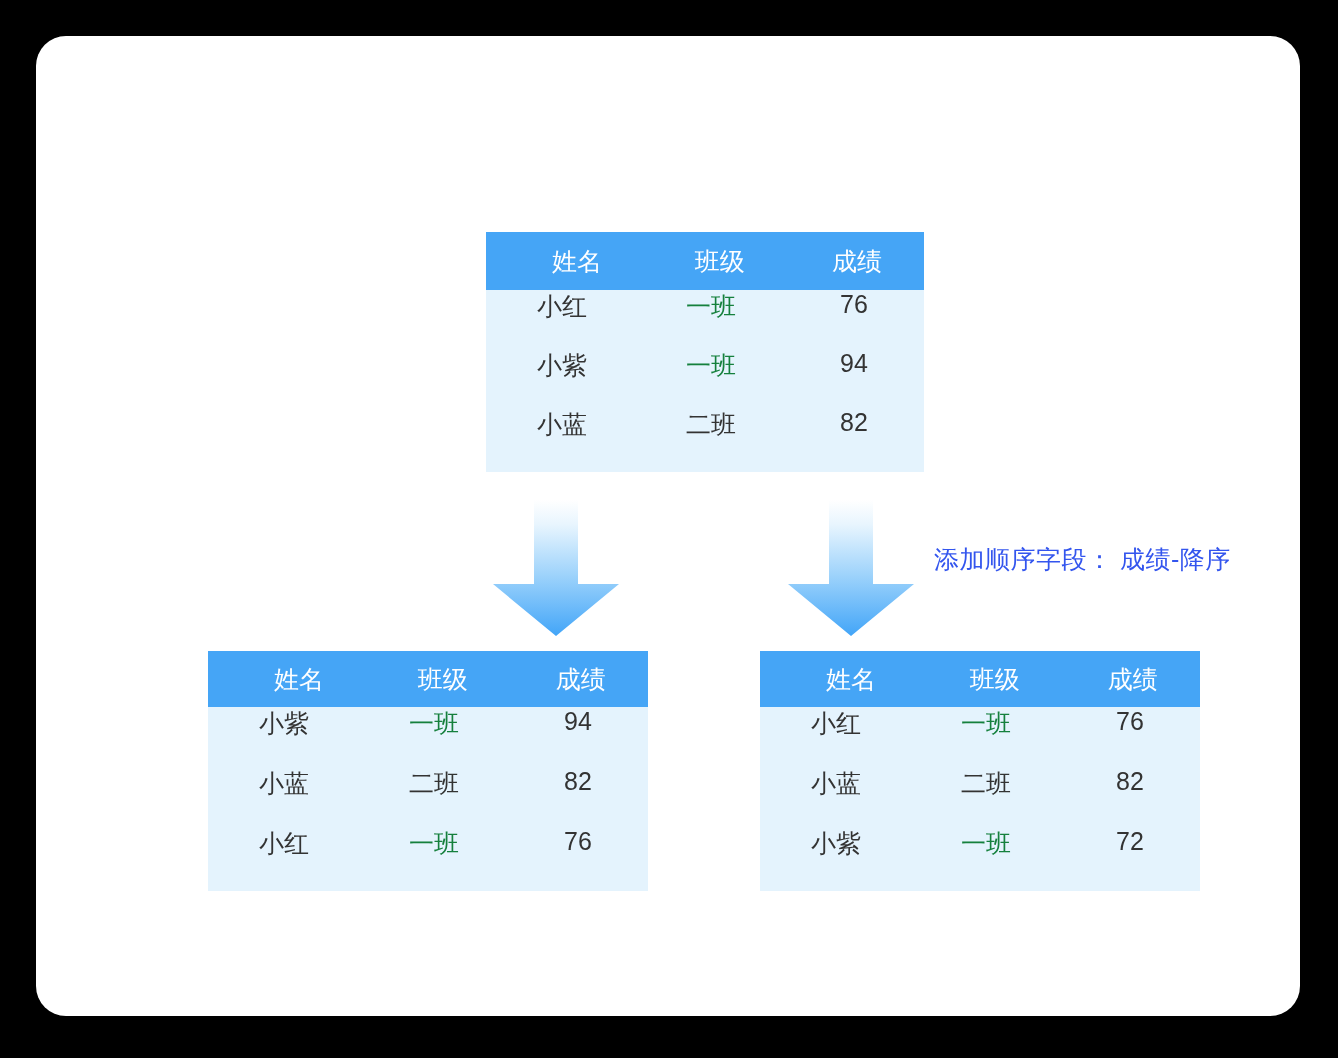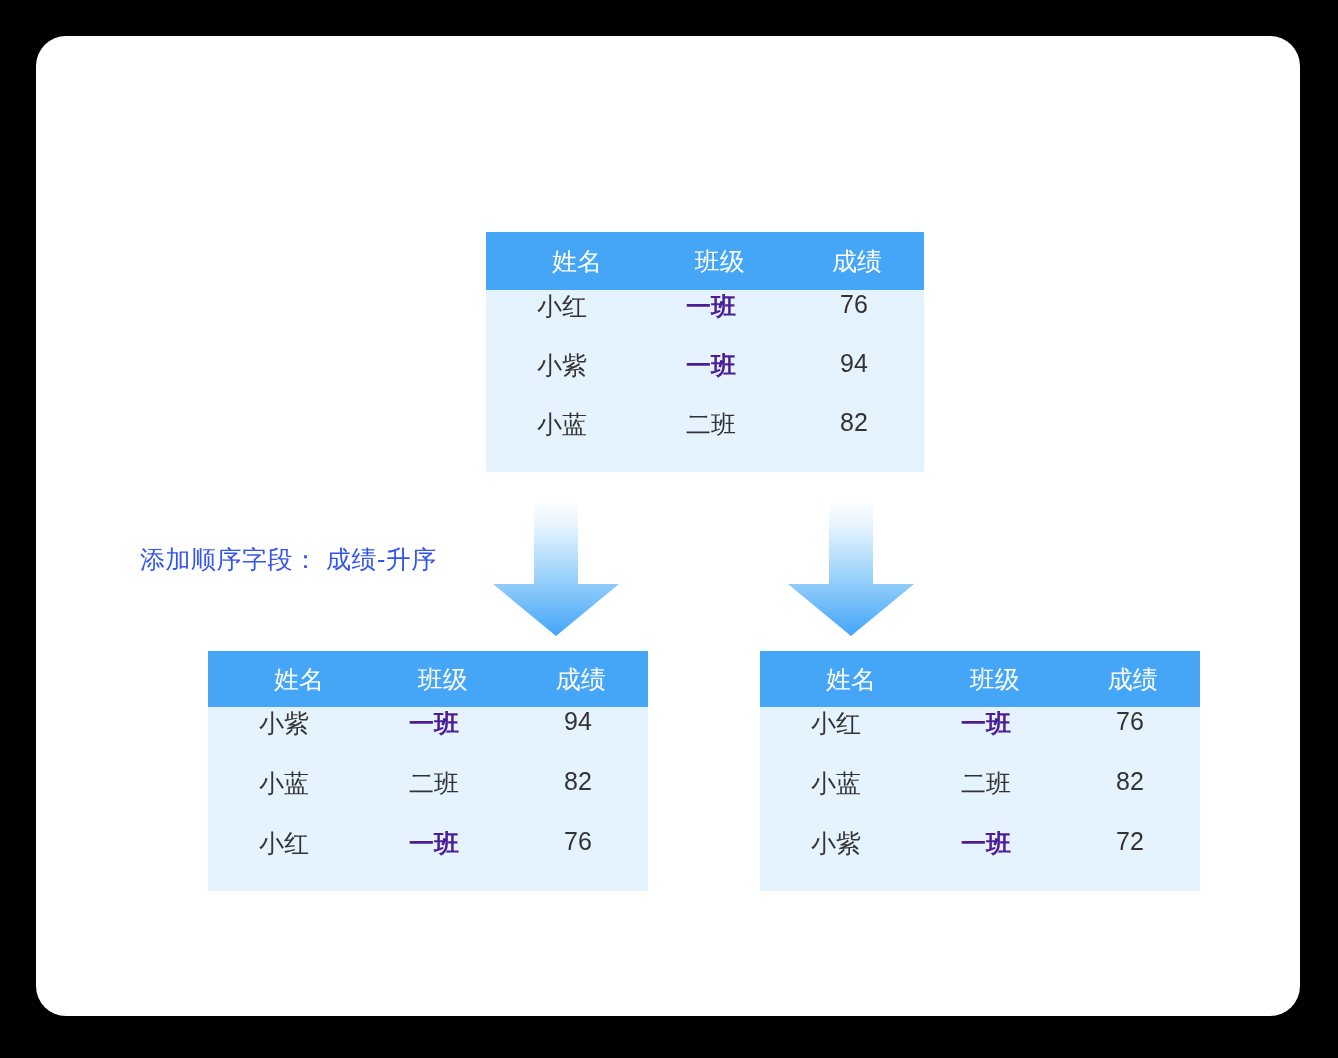--- a/index.html
+++ b/index.html
@@ -60,22 +60,21 @@
     color: #ffffff;
     font-size: 25px;
     font-weight: 400;
   }
   .trow .cell {
     color: #333333;
     font-size: 25px;
     font-weight: 400;
   }
   .trow .cell.blue {
-    color: #4c1d95;
-    font-weight: bold;
+    color: #15803d;
   }
 
   
   .tbl-top { left: 450px; top: 196px; width: 438px; height: 240px; }
   .tbl-top .thead { height: 58px; }
   .tbl-top .trow  { height: 59px; }
   .tbl-top .c0 { width: 152px; }
   .tbl-top .c1 { width: 146px; }
   .tbl-top .c2 { width: 140px; }
 
@@ -165,21 +164,21 @@
             <stop offset="0%" stop-color="#ffffff"></stop>
             <stop offset="18%" stop-color="#e8f5fe"></stop>
             <stop offset="55%" stop-color="#9ed3fb"></stop>
             <stop offset="100%" stop-color="#42a5f8"></stop>
           </linearGradient>
         </defs>
         <path d="M41,0 L85,0 L85,84 L126,84 L63,136 L0,84 L41,84 Z" fill="url(#agR)"></path>
       </svg>
     </div>
 
-    <div class="annot annot-left">添加顺序字段： 成绩-升序</div>
+    <div class="annot annot-right">添加顺序字段： 成绩-降序</div>
 
     <div class="tbl tbl-bl">
       <div class="thead">
         <div class="cell c0">姓名</div>
         <div class="cell c1">班级</div>
         <div class="cell c2">成绩</div>
       </div>
       <div class="trow">
         <div class="cell c0">小紫</div>
         <div class="cell c1 blue">一班</div>

